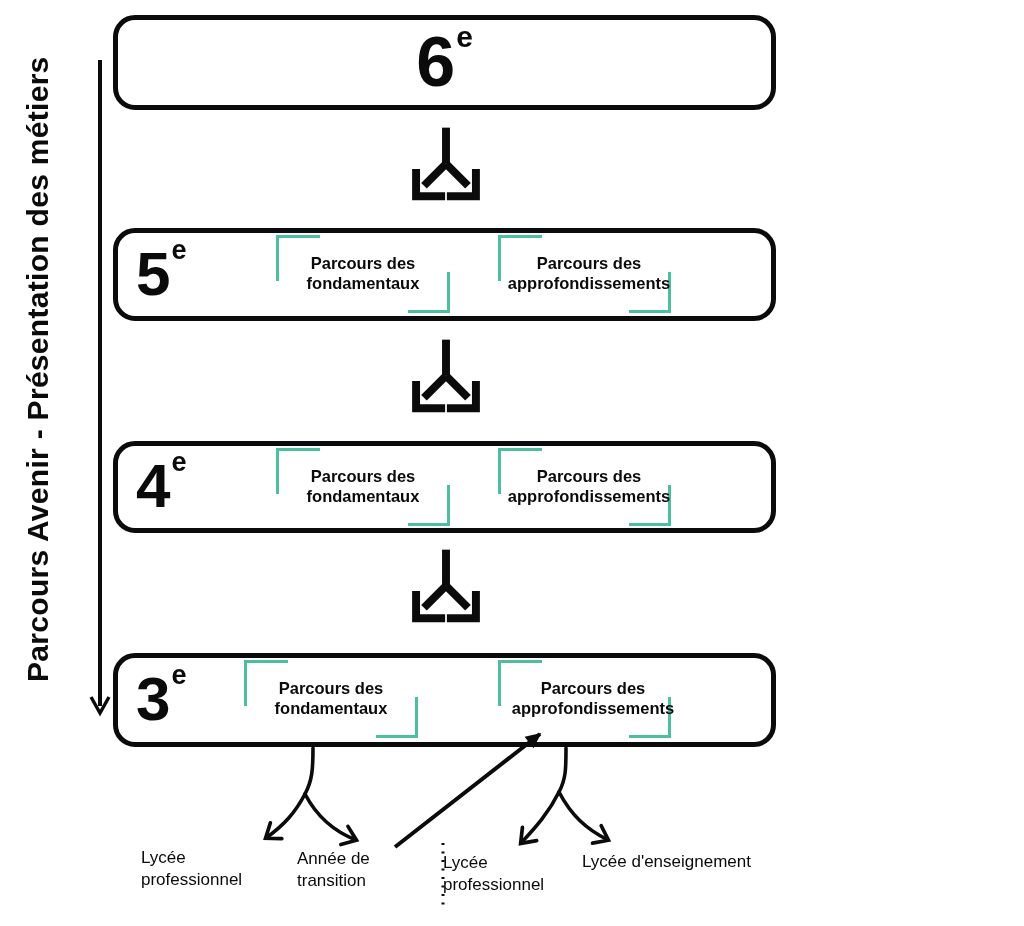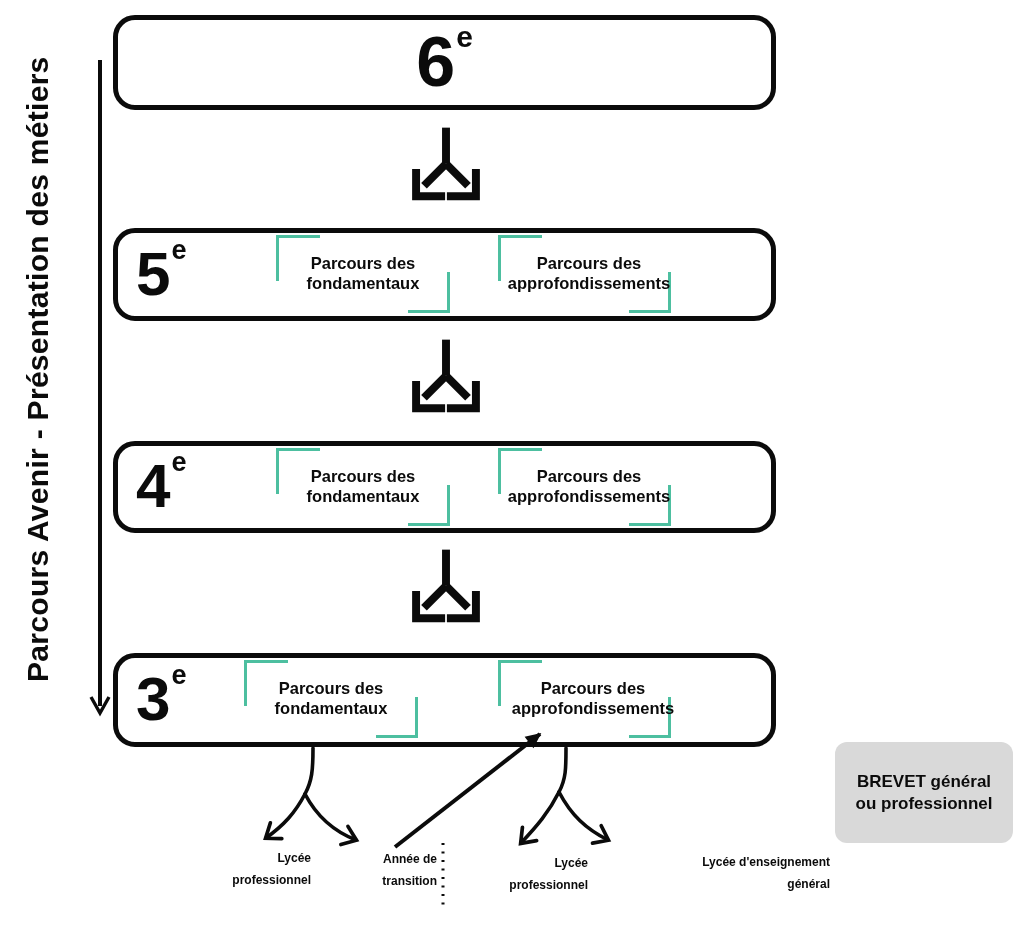--- a/index.html
+++ b/index.html
@@ -74,27 +74,27 @@
 
   
   .bottom-arrows{position:absolute;left:0;top:716px;}
   .bottom-arrows .curve{stroke:var(--ink);fill:none;stroke-width:3.6;stroke-linecap:round;}
   .bottom-arrows .straight{stroke:var(--ink);fill:none;stroke-width:4;}
   .bottom-arrows .dotted{stroke:var(--ink);fill:none;stroke-width:3;stroke-dasharray:2 6.5;}
   .bottom-arrows .chev-head{stroke:var(--ink);fill:none;stroke-width:3.4;stroke-linecap:round;}
   .bottom-arrows .tri-head{fill:var(--ink);}
 
   .outcome{
-    position:absolute;text-align:right;font-size:12px;font-weight:700;line-height:22px;
+    position:absolute;text-align:left;font-size:17px;font-weight:400;line-height:22px;
   }
   .outcome .ln{display:block;}
   .outcome-1{left:141px;top:847px;width:170px;}
   .outcome-2{left:297px;top:848px;width:140px;}
   .outcome-3{left:443px;top:852px;width:145px;}
-  .outcome-4{left:618px;top:851px;width:212px;}
+  .outcome-4{left:582px;top:851px;width:212px;}
 
   .brevet{
     position:absolute;left:835px;top:742px;width:178px;height:101px;
     background:var(--brevet-bg);border-radius:12px;
     display:flex;flex-direction:column;align-items:center;justify-content:center;
     font-size:17px;font-weight:700;line-height:22px;text-align:center;
   }
 </style>
 </head>
 <body>
@@ -228,21 +228,16 @@
   <div class="outcome outcome-2">
     <span class="ln">Année de</span>
     <span class="ln">transition</span>
   </div>
   <div class="outcome outcome-3">
     <span class="ln">Lycée</span>
     <span class="ln">professionnel</span>
   </div>
   <div class="outcome outcome-4">
     <span class="ln">Lycée d'enseignement</span>
-    <span class="ln">général</span>
-  </div>
-
-  <div class="brevet">
-    <span class="ln">BREVET général</span>
-    <span class="ln">ou professionnel</span>
-  </div>
+  </div>
+
 
 </div>
 
 </body></html>

